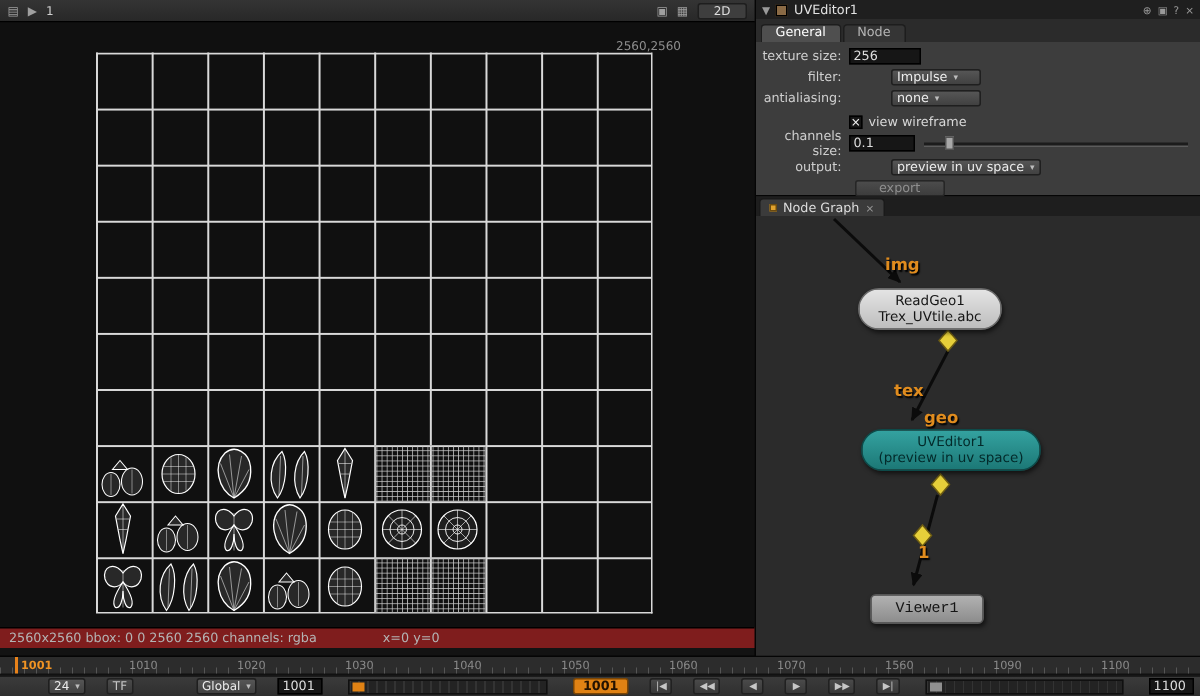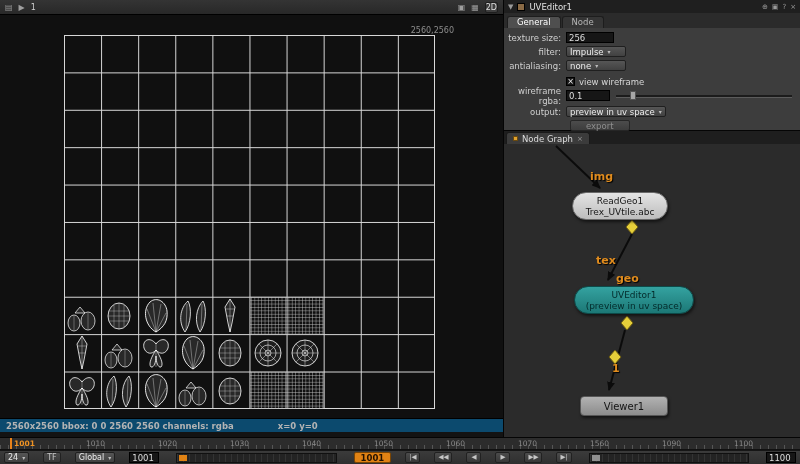--- a/index.html
+++ b/index.html
@@ -15,37 +15,37 @@
   
   .viewer-panel { position:absolute; left:0; top:0; width:503px; height:437px; background:#131313; }
   .viewer-toolbar {
     position:absolute; left:0; top:0; right:0; height:15px;
     background:linear-gradient(#343434,#282828); border-bottom:1px solid #000;
     display:flex; align-items:center; gap:6px; padding:0 5px; font-size:8px; color:#b9b9b9;
   }
   .vt-spacer { flex:1; }
   .vt-icon { cursor:pointer; font-size:8px; color:#9f9f9f; }
   .vt-label { color:#cfcfcf; }
-  .vt-mode { background:#3e3e3e; border:1px solid #1e1e1e; border-radius:2px; padding:0 0; height:11px; line-height:10px; color:#ddd; cursor:pointer; }
+  .vt-mode { background:#3e3e3e; border:1px solid #1e1e1e; border-radius:2px; padding:0 10px; height:11px; line-height:10px; color:#ddd; cursor:pointer; }
   .viewer-canvas { position:absolute; left:0; top:15px; right:0; bottom:19px; background:#101010; }
   .corner-label { position:absolute; left:396px; top:11px; width:58px; text-align:right; font-size:8px; color:#8d8d8d; }
   .uv-grid {
     position:absolute; left:64px; top:20px; width:371px; height:374px;
     border-right:1px solid #d9d9d9; border-bottom:1px solid #d9d9d9;
     background-image:
       linear-gradient(to right, #d9d9d9 1px, transparent 1px),
       linear-gradient(to bottom, #d9d9d9 1px, transparent 1px);
     background-size:37.1px 37.4px;
   }
   .uv-islands { position:absolute; left:64px; top:20px; pointer-events:none; }
   .viewer-status {
     position:absolute; left:0; right:0; bottom:5px; height:14px;
-    background:#0c4a6e; border-top:1px solid #000;
+    background:#7f1d1d; border-top:1px solid #000;
     display:flex; align-items:center; padding:0 6px; gap:44px;
-    font-size:8.5px; color:#b4b4b4;font-weight:bold;
+    font-size:8.5px; color:#b4b4b4;
   }
 
   
   .props-panel { position:absolute; left:504px; top:0; width:296px; height:130px; background:#3d3d3d; }
   .props-header {
     height:13px; background:#1f1f1f; display:flex; align-items:center; gap:4px; padding:0 4px;
     font-size:8px; color:#cfcfcf;
   }
   .ph-ic { color:#9a9a9a; font-size:7px; cursor:pointer; }
   .ph-chip { width:8px; height:8px; background:#8a6a45; border:1px solid #000; }
@@ -61,21 +61,21 @@
   .props-body { padding-top:3px; }
   .prow { display:flex; align-items:center; height:13px; margin-bottom:1px; padding-right:8px; }
   .lbl { width:62px; text-align:right; padding-right:5px; color:#cfcfcf; font-size:8.5px; flex:none; }
   .tin {
     background:#161616; border:1px solid #000; color:#dedede; font-size:8.5px; height:11px;
     padding:0 2px; font-family:"DejaVu Sans",sans-serif;
   }
   .dd {
     background:linear-gradient(#565656,#414141); border:1px solid #1f1f1f; border-radius:2px;
     height:11px; display:flex; align-items:center; 
-    padding:0 3px; font-size:8.5px; color:#ececec; cursor:pointer;
+    padding:0 3px; font-size:8.5px; color:#ececec; cursor:pointer;margin-left:28px;
   }
   .dd-ar { font-size:6px; color:#bdbdbd; margin-left:4px; }
   .cb {
     width:9px; height:9px; background:#161616; border:1px solid #000; color:#f0f0f0;
     font-size:8px; line-height:8px; text-align:center; margin-right:4px; cursor:pointer; flex:none;
   }
   .cb-lbl { color:#d8d8d8; font-size:8.5px; }
   .slider { position:relative; flex:1; height:9px; margin-left:6px; }
   .slider::before { content:""; position:absolute; left:0; right:0; top:4px; height:2px; background:#1c1c1c; border-bottom:1px solid #5c5c5c; }
   .slider-handle { position:absolute; left:8%; top:0; width:6px; height:9px; background:#a8a8a8; border:1px solid #555; }
@@ -101,23 +101,23 @@
     left:68px; top:48px; width:96px; height:28px; padding-top:3px;
     background:linear-gradient(#e4e4e4,#bdbdbd); border:1px solid #6a6a6a; border-radius:14px;
     color:#151515; font-size:9px; line-height:1.2;
   }
   .node-uveditor {
     left:70px; top:142px; width:120px; height:28px; padding-top:3px;
     background:linear-gradient(#34a2a0,#1c7876); border:1px solid #0d4a49; border-radius:14px;
     color:#032a2a; font-size:9px; line-height:1.2;
   }
   .node-viewer {
-    left:76px; top:252px; width:88px; height:20px;
+    left:76px; top:252px; width:76px; height:20px;
     background:linear-gradient(#b2b2b2,#8c8c8c); border:1px solid #565656; border-radius:4px;
-    color:#141414; font-size:10px; line-height:19px;
+    color:#141414; font-size:10px; line-height:19px;font-family:Liberation Mono, monospace;
   }
   .wl { position:absolute; color:#e08c1e; font-size:11px; font-weight:bold; text-shadow:1px 1px 1px #000; pointer-events:none; }
 
   
   .timeline { position:absolute; left:0; top:438px; width:800px; height:26px; }
   .ruler { position:relative; height:12px; background:#2c2c2c; border-bottom:1px solid #111; }
   .ruler-ticks {
     position:absolute; left:0; right:0; bottom:0; height:4px;
     background-image:repeating-linear-gradient(to right,#555 0 1px,transparent 1px 8px);
   }
@@ -272,21 +272,21 @@
           <span>none</span>
           <span class="dd-ar">▾</span>
         </div>
       </div>
       <div class="prow" style="margin-top:3px">
         <span class="lbl"></span>
         <span class="cb"><span>×</span></span>
         <span class="cb-lbl">view wireframe</span>
       </div>
       <div class="prow">
-        <span class="lbl">wireframe rgba:</span>
+        <span class="lbl">channels size:</span>
         <input class="tin" style="width: 44px;" value="0.1">
         <div class="slider">
             <span class="slider-handle"></span>
           </div>
       </div>
       <div class="prow" style="margin-top:3px">
         <span class="lbl">output:</span>
         <div class="dd" style="width:100px">
           <span>preview in uv space</span>
           <span class="dd-ar">▾</span>

